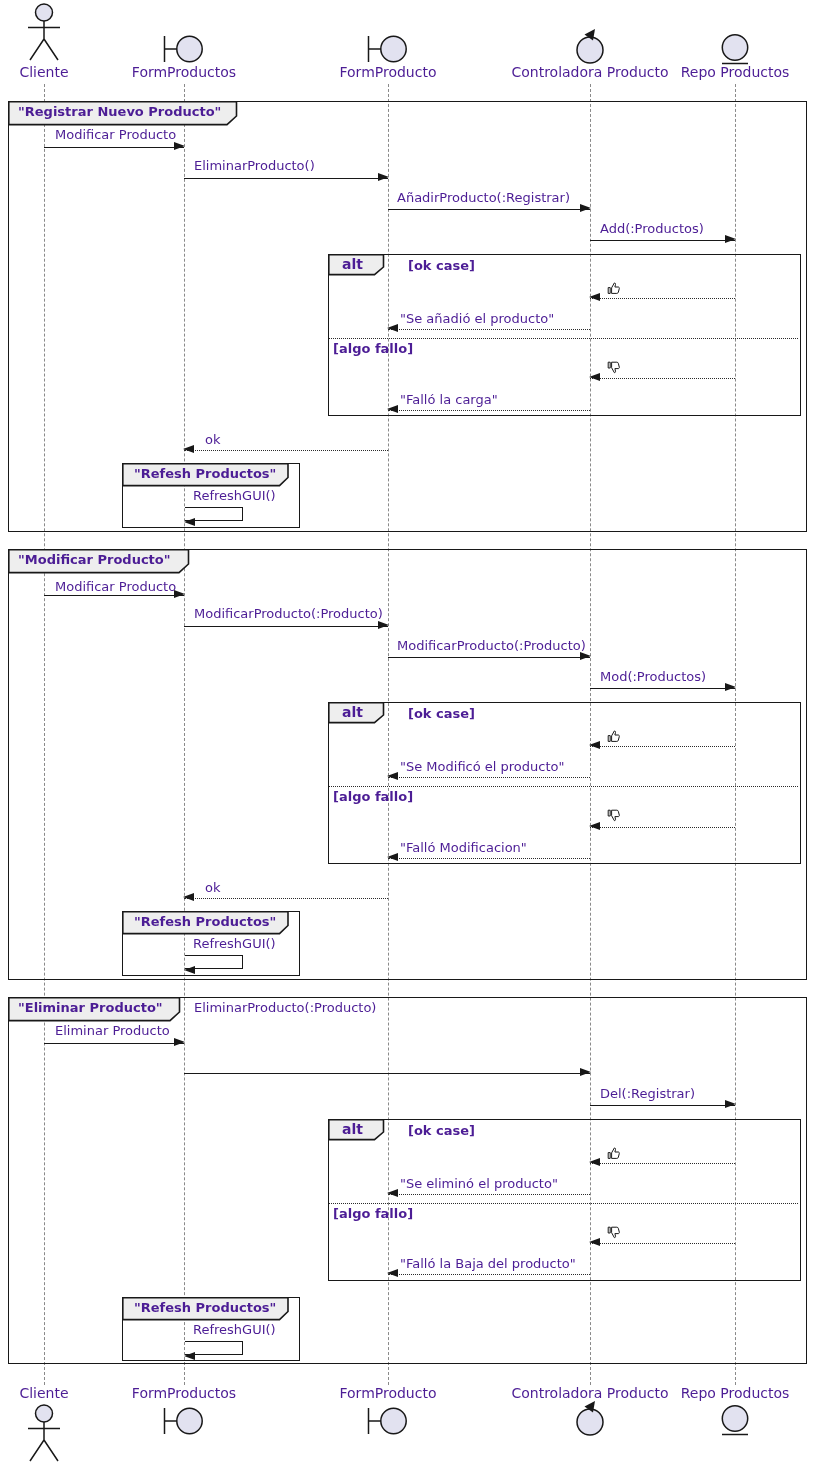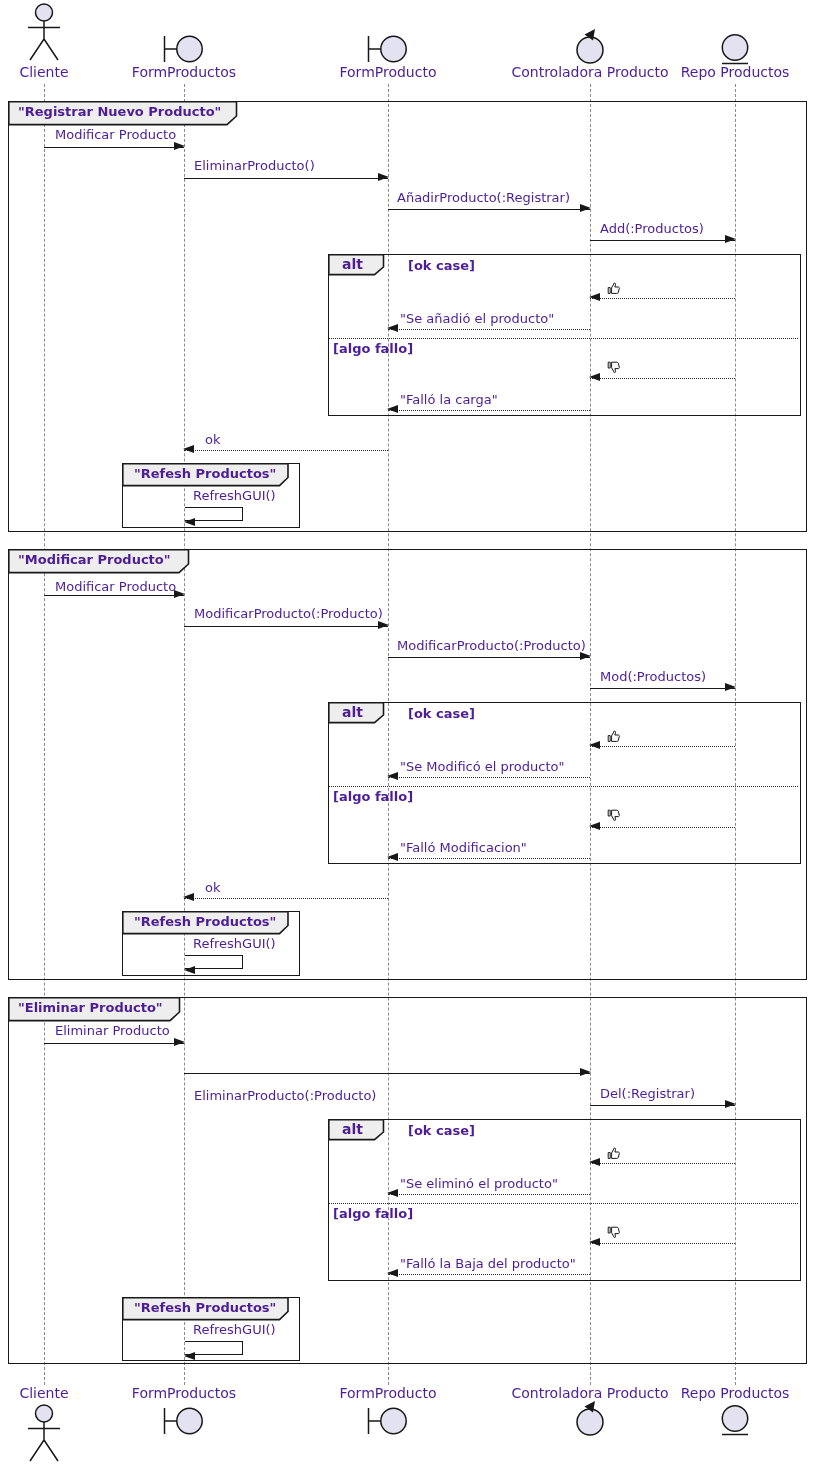--- a/index.html
+++ b/index.html
@@ -182,21 +182,21 @@
 
   <div class="frame" style="left:8px;top:997px;width:797px;height:365px"></div>
   <svg class="tab" style="left:8px;top:997px" width="174" height="25" viewBox="0 0 174 25">
     <path d="M0.8 0.8 H171.5 V15 L162 23.6 H0.8 Z" fill="#EEEEEE" stroke="#181818" stroke-width="1.6"></path>
   </svg>
   <div class="frame-title" style="left:18px;top:1000px">"Eliminar Producto"</div>
 
   <div class="msg-label" style="left:55px;top:1023px">Eliminar Producto</div>
   <div class="arrow to-right" style="left:44px;top:1043px;width:140px"></div>
 
-  <div class="msg-label" style="left:194px;top:1088px">EliminarProducto(:Producto)</div>
+  <div class="msg-label" style="left:194px;top:1000px">EliminarProducto(:Producto)</div>
   <div class="arrow to-right" style="left:184px;top:1073px;width:406px"></div>
 
   <div class="msg-label" style="left:600px;top:1086px">Del(:Registrar)</div>
   <div class="arrow to-right" style="left:590px;top:1105px;width:145px"></div>
 
   <div class="frame" style="left:328px;top:1119px;width:471px;height:160px"></div>
   <svg class="tab" style="left:328px;top:1119px" width="58" height="22" viewBox="0 0 58 22">
     <path d="M0.8 0.8 H55.5 V13 L46.5 20.6 H0.8 Z" fill="#EEEEEE" stroke="#181818" stroke-width="1.6"></path>
   </svg>
   <div class="alt-kw" style="left:342px;top:1121px">alt</div>

